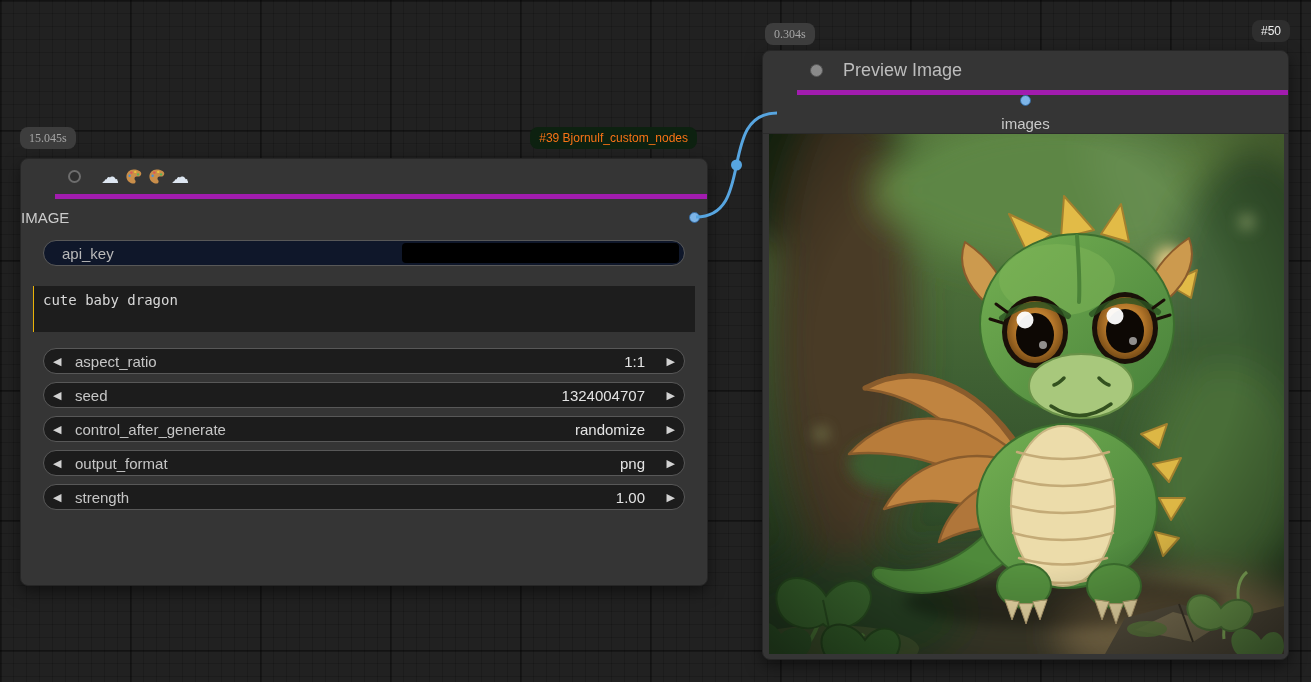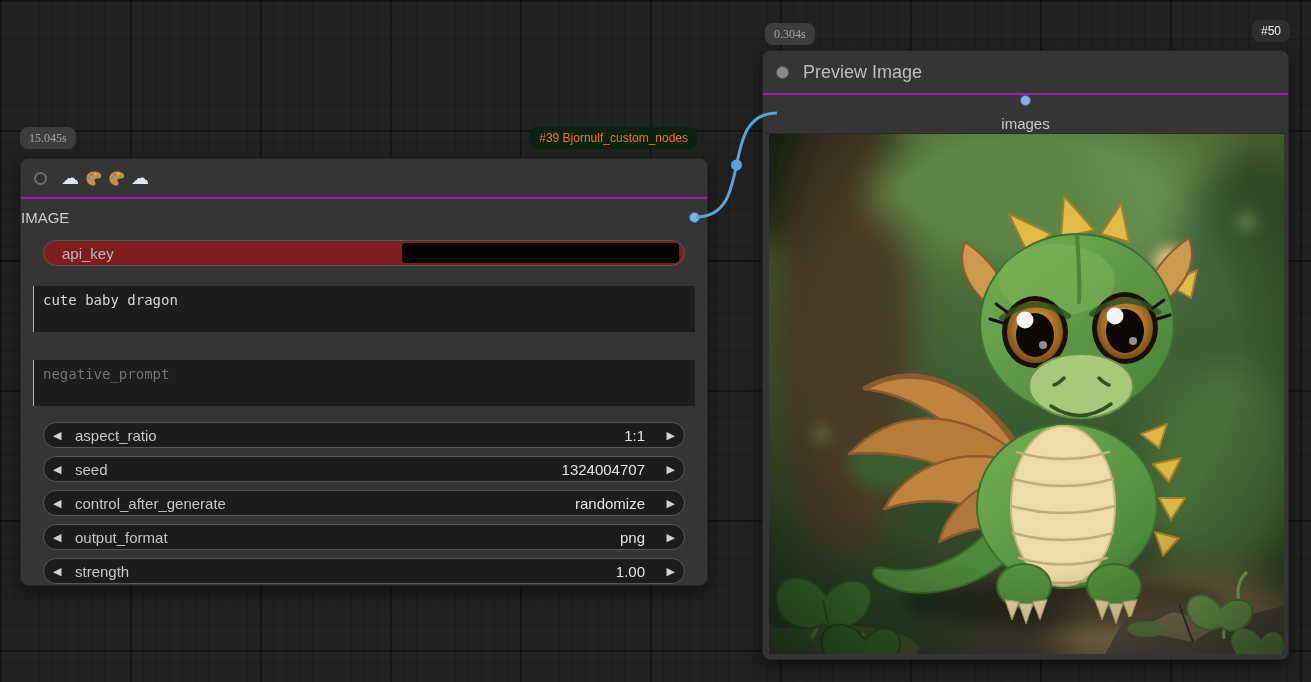--- a/index.html
+++ b/index.html
@@ -18,37 +18,37 @@
   .badge { position:absolute; font-size:12px; line-height:1; padding:5px 9px; border-radius:8px; white-space:nowrap; z-index:5; }
   .badge.time { background:#3d3d3d; color:#a6a6a6; font-family:"Liberation Serif", serif; }
   .badge.green { background:#0d2110; color:#f97316; }
   .badge.gray { background:#2e2e2e; color:#f0f0f0; }
 
   .node { position:absolute; background:#353535; border:1px solid #262626; border-radius:8px;
           box-shadow:0 6px 16px rgba(0,0,0,0.5); z-index:2; }
   #gen-node  { left:20px;  top:158px; width:688px; height:428px; }
   #prev-node { left:762px; top:50px;  width:527px; height:610px; }
 
-  .node-header { display:flex; align-items:center; gap:14px; padding:0 13px; border-bottom:2px solid #a21caf; }
+  .node-header { display:flex; align-items:center; gap:20px; padding:0 13px; border-bottom:5px solid #a21caf;margin-left:34px; }
   .gen-header  { height:40px; font-size:17px; color:#dadada; }
   .prev-header { height:44px; font-size:18px; color:#bdbdbd; }
   .collapse-dot { width:13px; height:13px; border-radius:50%; flex:0 0 auto; }
   .collapse-dot.ring  { background:#2f2f2f; border:2.5px solid #6d6d6d; }
   .collapse-dot.solid { background:#8a8a8a; border:1px solid #565656; }
   .node-title { display:flex; align-items:center; gap:6px; white-space:nowrap; }
   .emj { font-size:18px; color:#dde6f1; line-height:1; }
   .pal svg { display:block; }
 
   .out-row { position:relative; height:24px; margin-top:7px; line-height:24px;
              padding-right:26px; font-size:15px; color:#cccccc; }
   .port-dot { display:inline-block; width:11px; height:11px; border-radius:50%;
               background:#7db5e8; border:1px solid #33679c; }
   .out-row .port-dot { position:absolute; right:7px; top:6px; }
 
-  .pill { background:#7f1d1d; border:1px solid #585858; border-radius:13px; height:26px;
+  .pill { background:#0f172a; border:1px solid #585858; border-radius:13px; height:26px;
           display:flex; align-items:center; font-size:15px; }
   .apikey { margin:10px 22px 0; padding-left:18px; position:relative; color:#b9b9b9; }
   .apikey .mask { position:absolute; left:56%; right:5px; top:2px; bottom:2px;
                   background:#000; border-radius:4px; }
 
   .ta { margin:20px 12px 0; height:46px; background:#1d1d1d; border-left:1px solid #eab308;
         padding:6px 9px; font-family:"DejaVu Sans Mono", monospace; font-size:14px; color:#d8d8d8;
         overflow:hidden; }
   .ta.ph { margin-top:28px; color:#747474; }
 
@@ -109,23 +109,20 @@
       <span class="port-dot"></span>
     </div>
 
     <div class="pill apikey">
       <span class="w-label">api_key</span>
       <span class="mask"></span>
     </div>
 
     <div class="ta">
       <span>cute baby dragon</span>
-    </div>
-    <div class="ta ph">
-      <span>negative_prompt</span>
     </div>
 
     <div class="rows">
       <div class="row">
         <span class="arr">◀</span>
         <span class="lbl">aspect_ratio</span>
         <span class="val">1:1</span>
         <span class="arr r">▶</span>
       </div>
       <div class="row">

